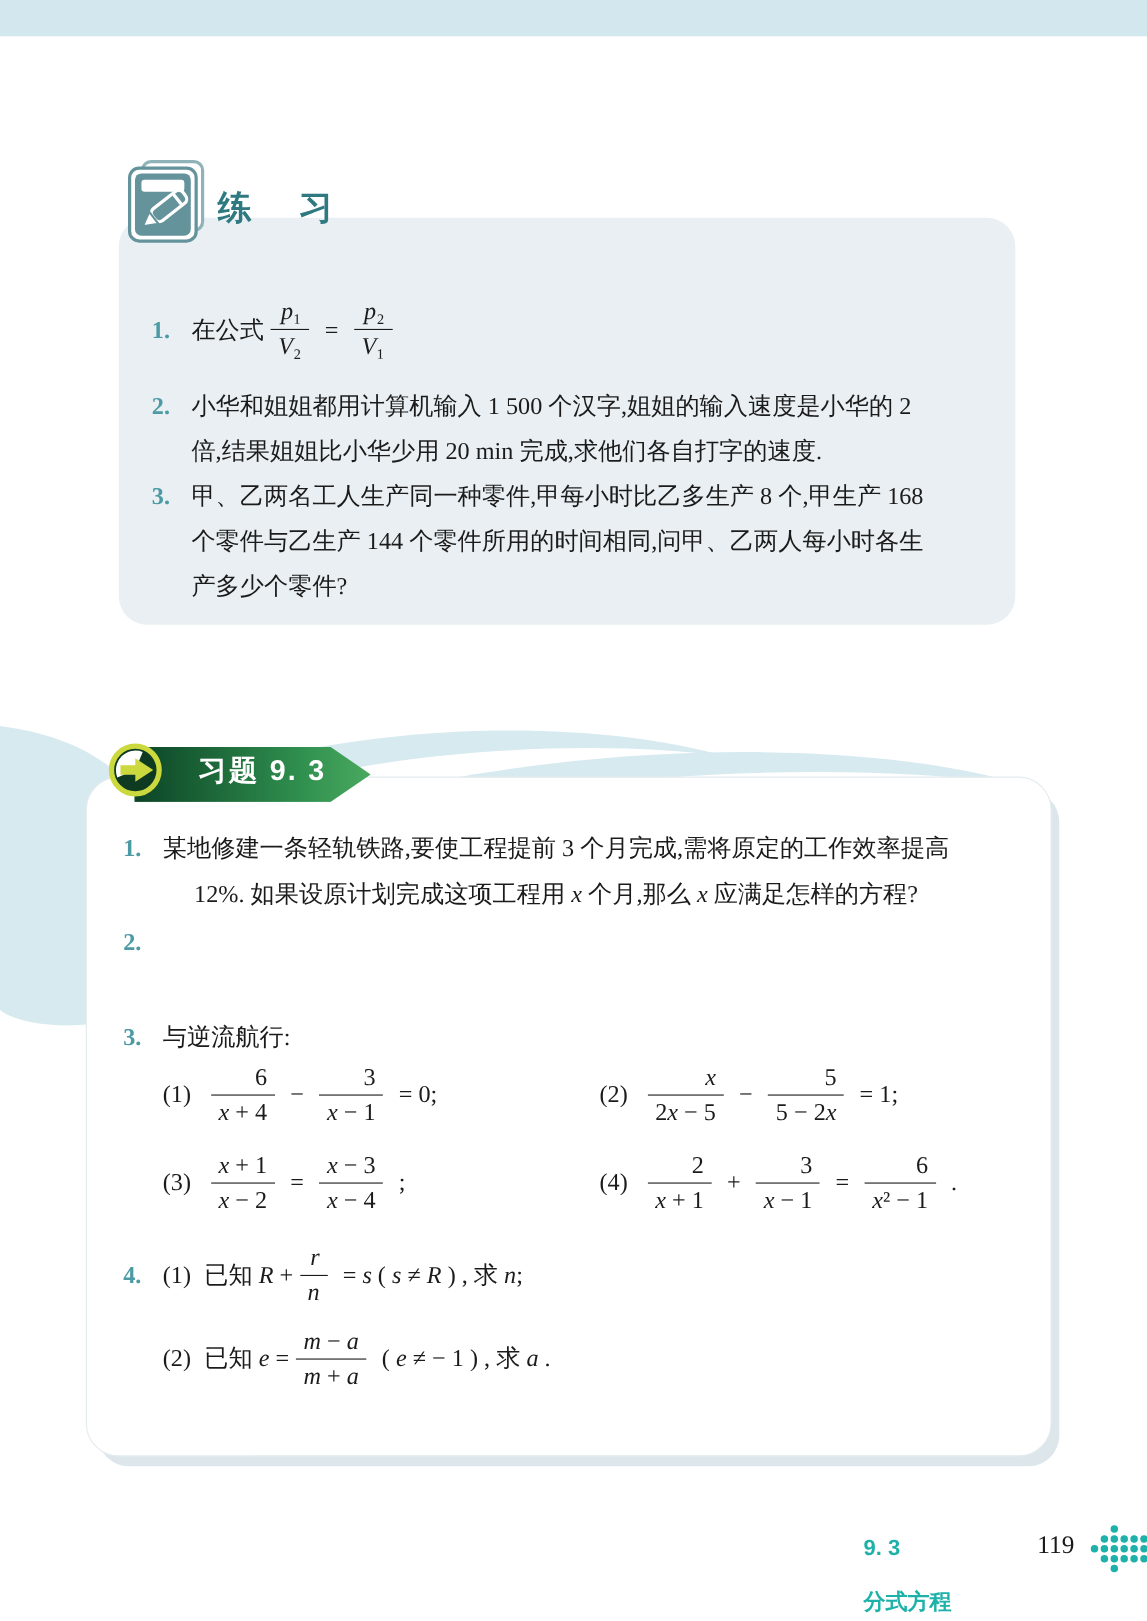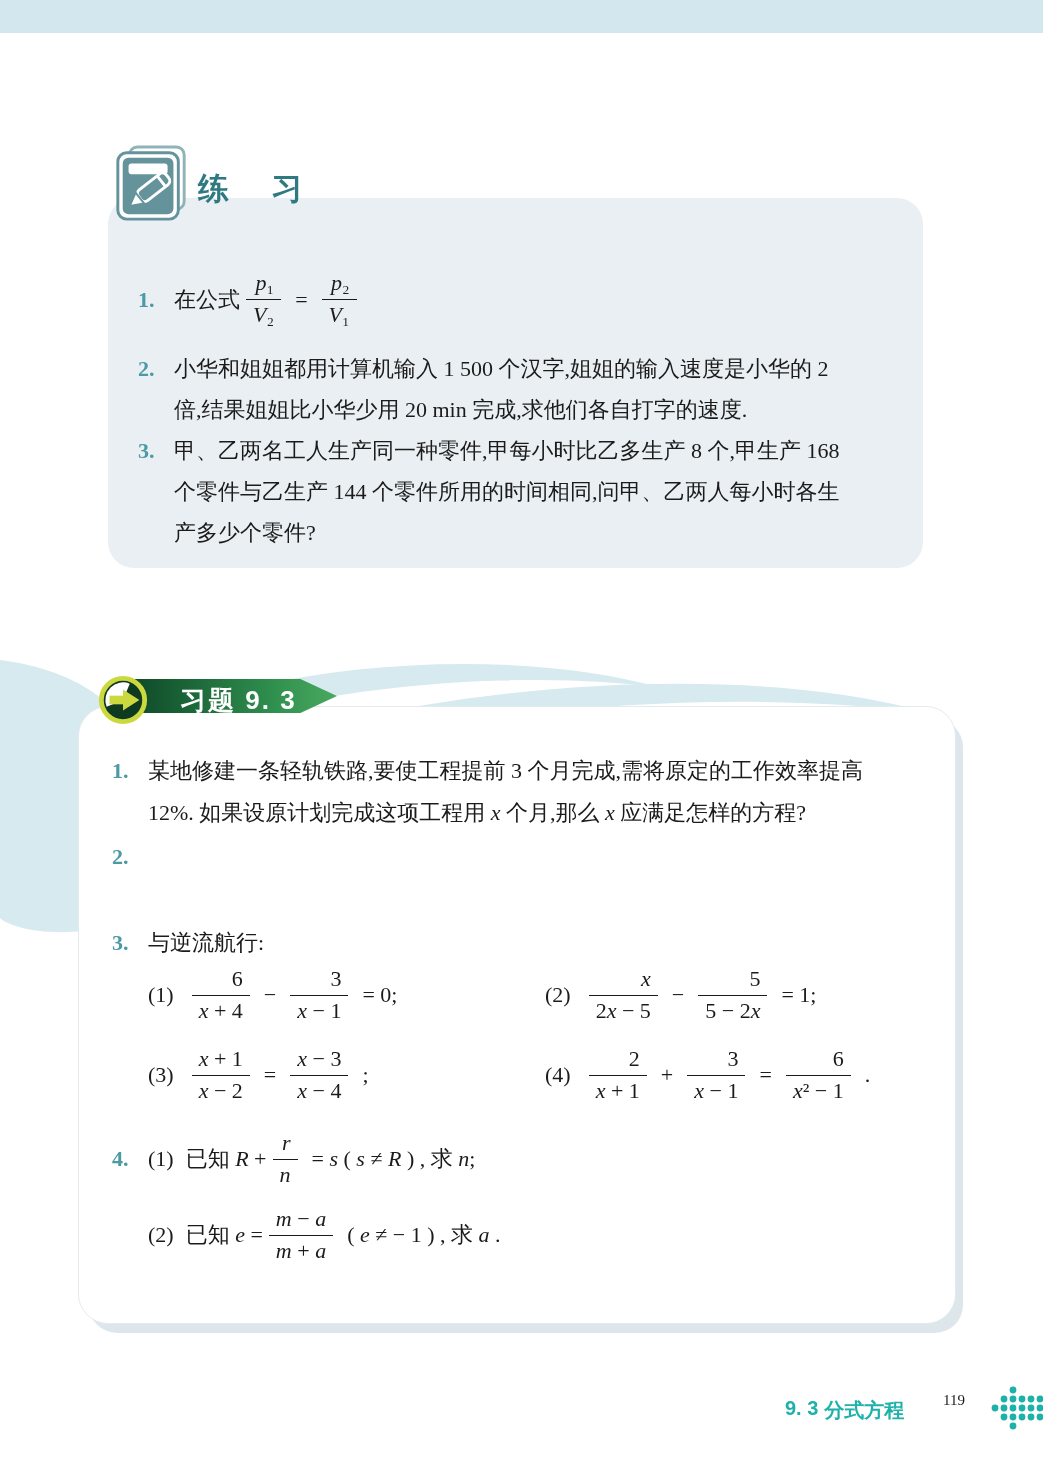--- a/index.html
+++ b/index.html
@@ -30,21 +30,21 @@
   .mathrow{display:flex;align-items:center;}
   .plines{max-width:760px;}
 
   
   .ex-box{
     position:absolute;left:78px;top:706px;width:878px;height:618px;
     background:#ffffff;border:1.5px solid #e4ebee;border-radius:30px;
     box-shadow:9px 11px 0 -2px #dde7eb;z-index:2;box-sizing:border-box;
   }
   .banner{
-    position:absolute;left:122px;top:679px;width:215px;height:34px;z-index:5;
+    position:absolute;left:122px;top:679px;width:215px;height:50px;z-index:5;
     background:linear-gradient(90deg,#0c4426,#2f8f4e 70%,#4aa95f);
     clip-path:polygon(0 0,83% 0,100% 50%,83% 100%,0 100%);
     color:#ffffff;font-family:"Liberation Sans","DejaVu Sans",sans-serif;
     font-size:26px;font-weight:bold;letter-spacing:2px;
     line-height:42px;padding-left:58px;box-sizing:border-box;
   }
   .banner-icon{position:absolute;left:97px;top:674px;width:52px;height:52px;z-index:6;}
   .prob{position:absolute;z-index:4;font-size:22px;line-height:42px;display:flex;align-items:flex-start;}
   .eq{position:absolute;z-index:4;font-size:22px;display:flex;align-items:center;height:74px;}
   .eq .lab{margin-right:12px;}
@@ -55,25 +55,25 @@
   .frac{display:inline-flex;flex-direction:column;align-items:flex-end;margin:0 6px;vertical-align:middle;}
   .fnum{padding:0 7px 3px;line-height:1.1;}
   .fbar{align-self:stretch;height:0;border-top:1.7px solid #1a1a1a;}
   .fden{padding:3px 7px 0;line-height:1.1;}
 
   i{font-style:italic;font-family:"Liberation Serif","DejaVu Serif",serif;}
   .mi{font-style:italic;}
 
   
   .f-sec{
-    position:absolute;left:785px;top:1397px;z-index:4;display:flex;gap:6px;
+    position:absolute;left:785px;top:1397px;z-index:4;display:flex;gap:23px;
     font-family:"Liberation Sans","DejaVu Sans",sans-serif;
-    font-size:20px;font-weight:bold;color:#1db1a9;
-  }
-  .f-page{position:absolute;left:943px;top:1392px;z-index:4;font-size:15px;color:#1a1a1a;}
+    font-size:20px;font-weight:bold;color:#1db1a9;flex-direction:column;
+  }
+  .f-page{position:absolute;left:943px;top:1392px;z-index:4;font-size:23px;color:#1a1a1a;}
   .f-dots{position:absolute;left:990px;top:1385px;z-index:4;}
 </style>
 </head>
 <body>
 
 <svg class="decor" width="1043" height="330" viewBox="0 0 1043 330">
   <path d="M0,30 C95,42 152,95 128,160 C116,196 88,210 96,238 C104,266 134,272 128,292 C60,312 10,298 0,288 Z" fill="#d7eaf0"></path>
   <path d="M150,88 C300,28 520,18 662,58 C540,40 330,52 210,98 Z" fill="#d7eaf0"></path>
   <path d="M330,94 C560,40 800,44 932,84 C780,62 560,70 400,106 Z" fill="#d7eaf0"></path>
 </svg>
@@ -137,21 +137,21 @@
 
 <svg class="banner-icon" viewBox="-27 -27 54 54">
   <circle r="22.5" fill="#0d3a20" stroke="#ccd93e" stroke-width="5"></circle>
   <path d="M -17 7 A 18.5 18.5 0 0 1 7 -17 L 0 0 Z" fill="#ffffff"></path>
   <rect x="-14" y="-4.5" width="17" height="9" fill="#ccd93e"></rect>
   <polygon points="0,-11 17,0 0,11" fill="#ccd93e"></polygon>
 </svg>
 
 <div class="prob" style="left:112px;top:750px;">
   <span class="pnum">1.</span>
-  <div class="plines" style="max-width:790px;">
+  <div class="plines" style="max-width:790px;text-align:center;">
     <div>某地修建一条轻轨铁路,要使工程提前 3 个月完成,需将原定的工作效率提高</div>
     <div>12%. 如果设原计划完成这项工程用 <i>x</i> 个月,那么 <i>x</i> 应满足怎样的方程?</div>
   </div>
 </div>
 
 <div class="prob" style="left:112px;top:836px;">
   <span class="pnum">2.</span>
   <div class="plines" style="max-width:790px;">
   </div>
 </div>

